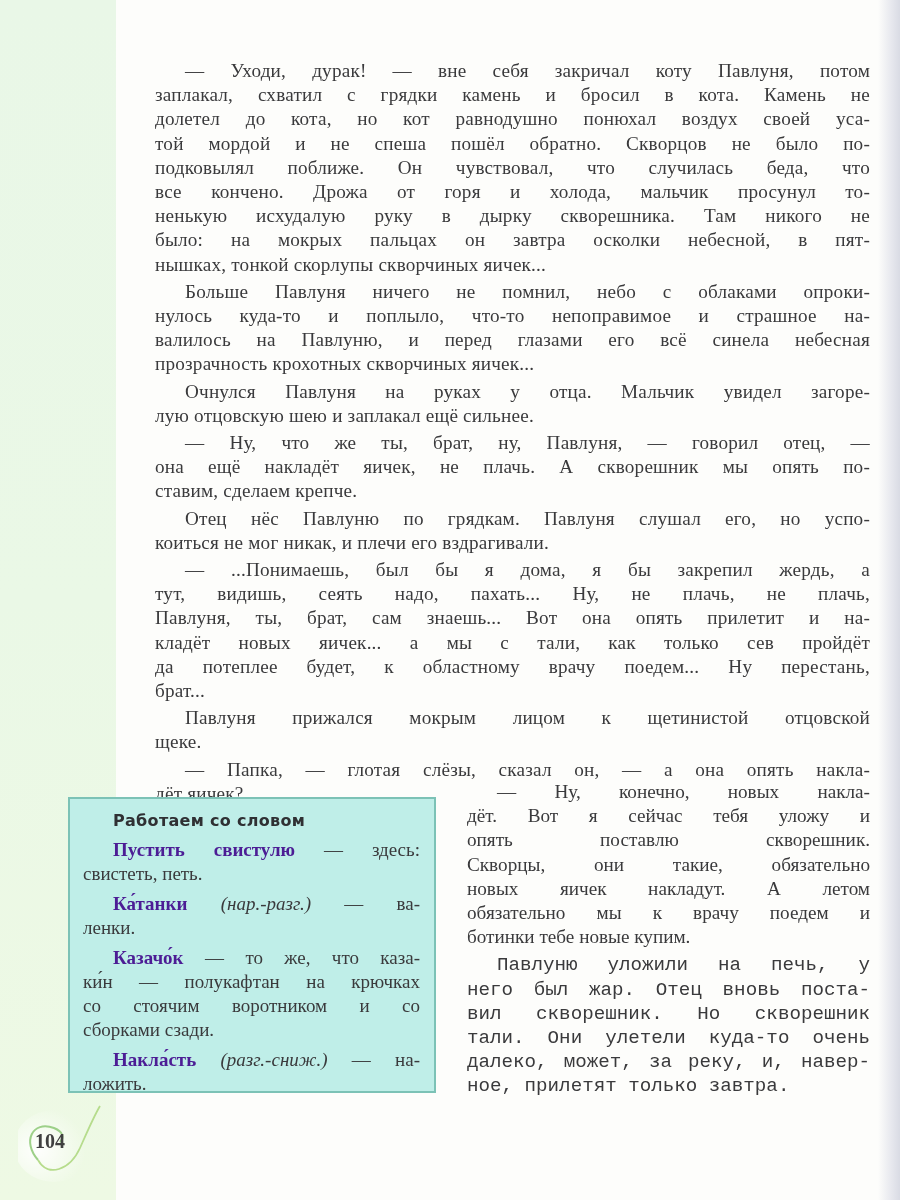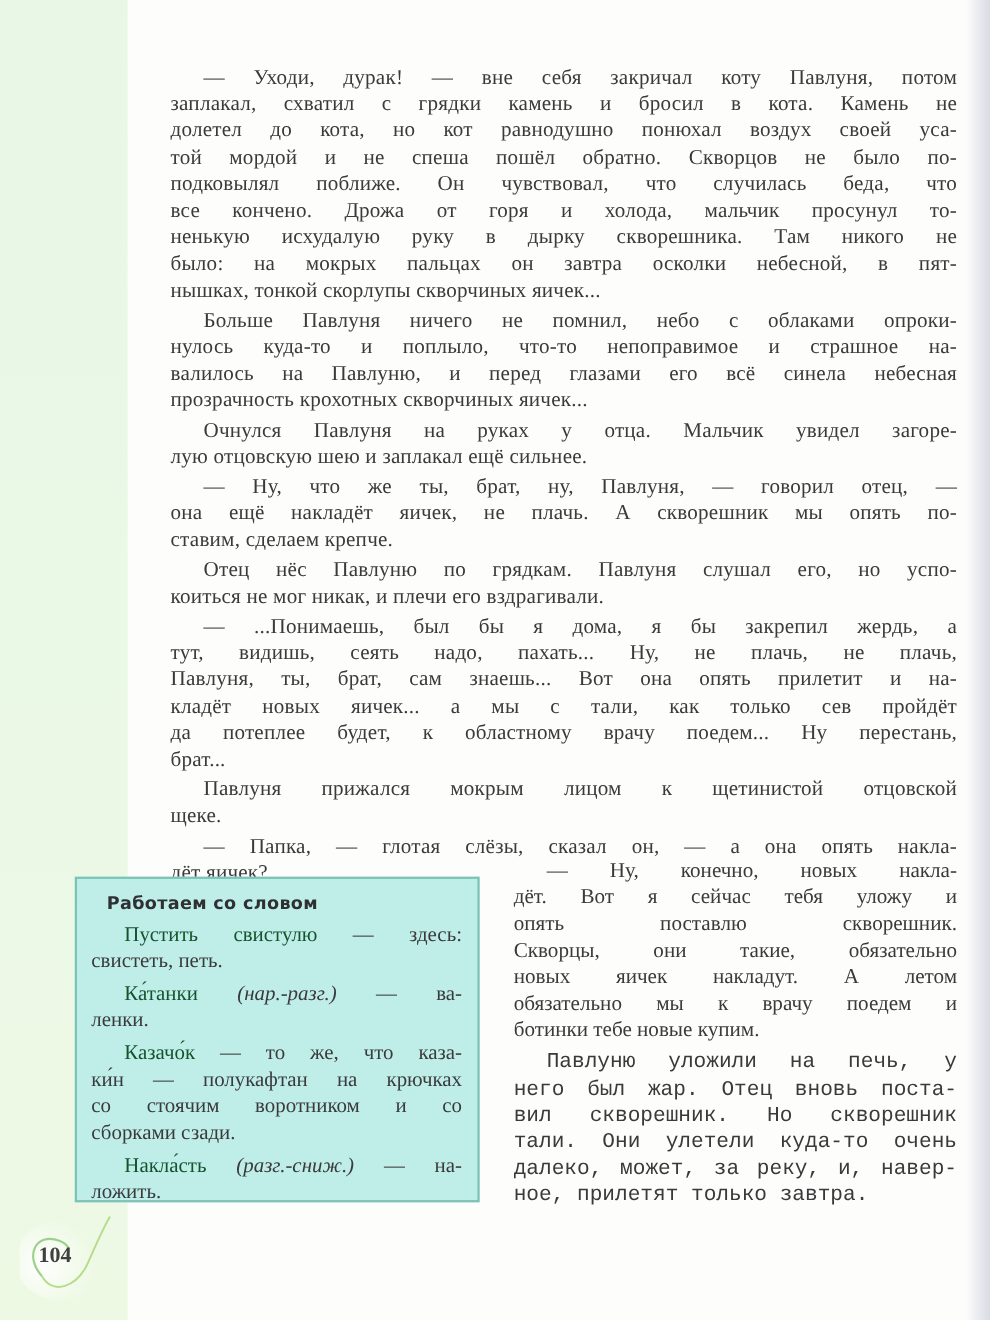--- a/index.html
+++ b/index.html
@@ -30,28 +30,28 @@
 
   .vocab-box {
     position: absolute; left: 68px; top: 797px; width: 368px; height: 296px;
     background: #bfeee8;
     border: 2px solid #7cc2b6;
     box-sizing: border-box;
     padding: 8px 14px 0 13px;
   }
   .vocab-title {
     font-family: "DejaVu Sans", "Liberation Sans", sans-serif; font-weight: bold;
-    font-size: 16px; color: #2f3033; margin: 4px 0 8px 14px; letter-spacing: 0.3px;
+    font-size: 16px; color: #2f3033; margin: 4px 0 8px 30px; letter-spacing: 0.3px;
   }
   .vocab-entry {
     font-size: 19px; line-height: 24px; margin: 0 0 6px 0; text-indent: 30px;
     color: #3a3a3c;
   }
   .vocab-entry .line { white-space: nowrap; }
-  .term { font-weight: normal; color: #14532d; }
+  .term { font-weight: bold; color: #4c1d95; }
   .note { font-style: italic; }
 
   .right-col {
     position: absolute; left: 467px; top: 780px; width: 403px;
     font-size: 19.2px; line-height: 24.2px;
   }
   .right-col p { margin: 0; text-indent: 30px; }
   .right-col p + p { margin-top: 4px; font-family: Liberation Mono, monospace; }
 
   .page-num-wrap { position: absolute; left: 18px; top: 1098px; width: 110px; height: 90px; }

